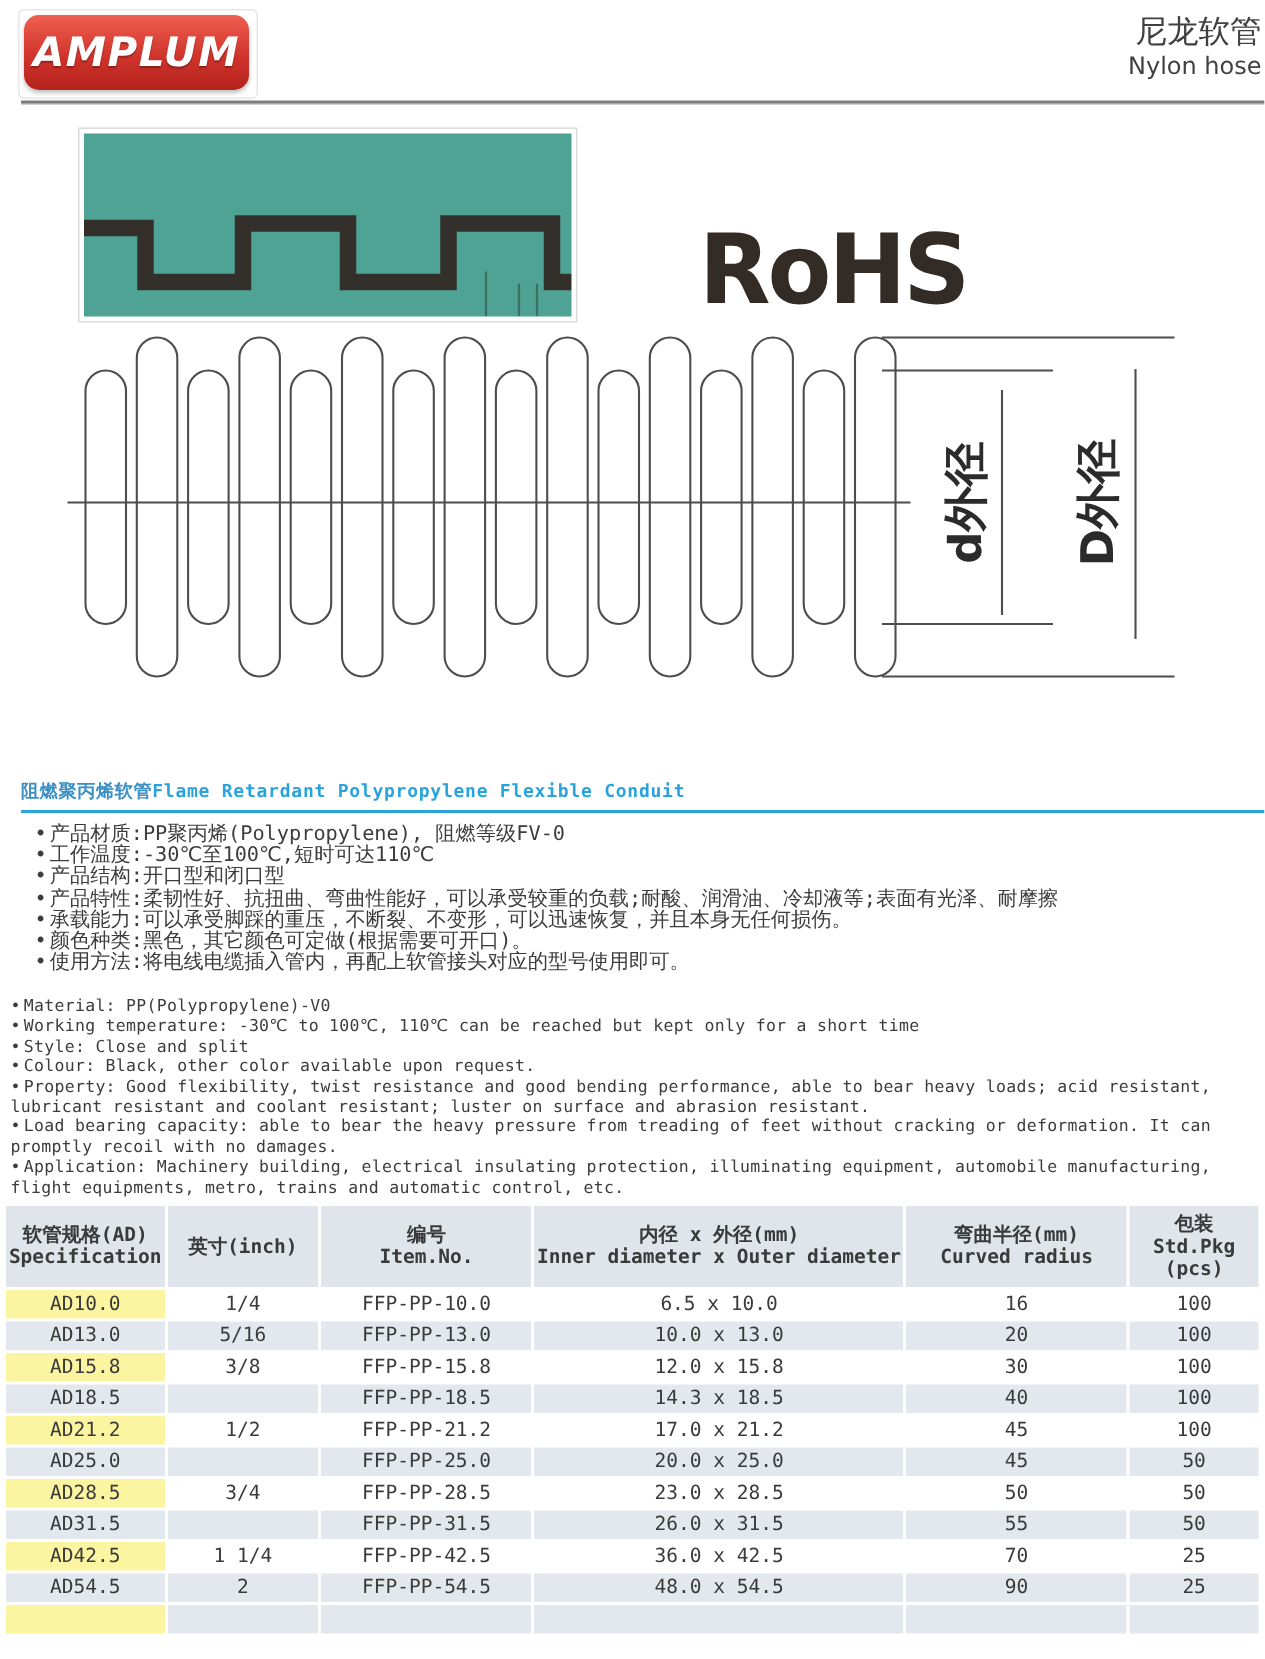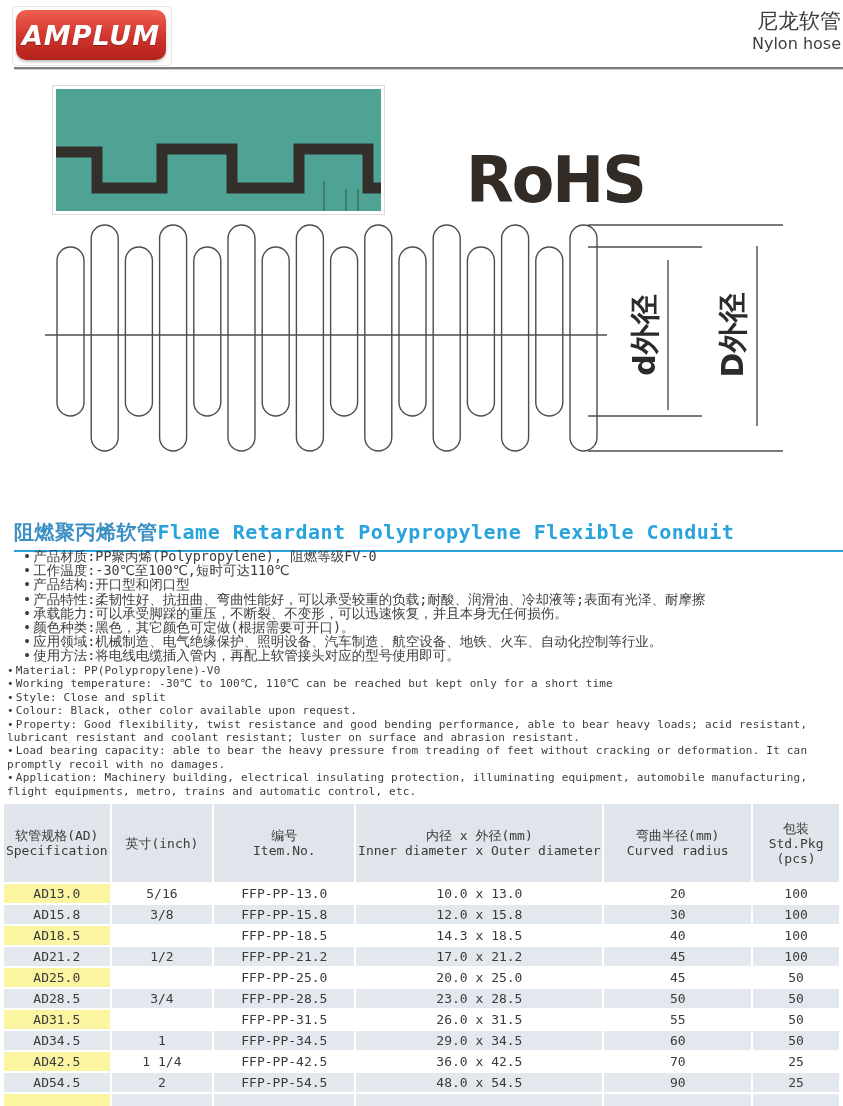--- a/index.html
+++ b/index.html
@@ -30,39 +30,39 @@
   .rohs{position:absolute;left:466px;top:143px;font-family:"DejaVu Sans",sans-serif;
     font-weight:bold;font-size:62px;letter-spacing:-2px;color:#322b26;transform:scaleY(1.04);}
   
   .drawing{position:absolute;left:0;top:218px;}
   .drawing rect{fill:none;stroke:#4d4d4d;stroke-width:1.4;}
   .drawing line{stroke:#4d4d4d;stroke-width:1.4;}
   .drawing text{fill:#2b2b2b;font-family:"DejaVu Sans",sans-serif;font-weight:bold;font-size:30px;}
   
   .sec-heading{position:absolute;left:14px;right:0;top:519px;
     border-bottom:2px solid var(--blue);padding-bottom:4px;
-    font-weight:bold;font-size:20px;letter-spacing:.5px;white-space:nowrap;}
+    font-weight:bold;font-size:12px;letter-spacing:.5px;white-space:nowrap;}
   .sec-heading .zh{color:#3b8fc4;}
   .sec-heading .en{color:var(--blue);}
   .bullets{position:absolute;left:7px;right:4px;color:#3c3c3c;}
   .bullets.zh{top:549px;font-size:13.5px;line-height:14.2px;margin-left:16px;}
   .bullets.en{top:664px;font-size:11px;line-height:13.4px;letter-spacing:.2px;}
   .bullet .mark{margin-right:2px;}
   
   table.spec{position:absolute;left:2px;top:802px;width:839px;
     border-collapse:separate;border-spacing:2px;table-layout:fixed;
     font-size:13px;color:#3a3a3a;text-align:center;}
   table.spec col:nth-child(1){width:12.8%;}
   table.spec col:nth-child(2){width:12.2%;}
   table.spec col:nth-child(3){width:17.0%;}
   table.spec col:nth-child(4){width:29.8%;}
   table.spec col:nth-child(5){width:17.8%;}
   table.spec col:nth-child(6){width:10.4%;}
-  table.spec th{background:var(--grey-head);font-weight:normal;height:50px;
-    padding:14px 1px;line-height:15px;vertical-align:middle;}
+  table.spec th{background:var(--grey-head);font-weight:bold;height:50px;
+    padding:2px 1px;line-height:15px;vertical-align:middle;}
   table.spec td{height:17px;line-height:17px;padding:1px 2px;background:#fff;}
   table.spec tbody tr:nth-child(even) td{background:var(--grey-row);}
   table.spec tbody td:first-child{background:var(--yellow);}
   table.spec tr.empty td{background:var(--grey-row);}
   table.spec tr.empty td:first-child{background:var(--yellow);}
 </style>
 </head>
 <body style="--red: #d0342c; --blue: #29a3db; --yellow: #fbf5a1; --grey-row: #e3e8ee; --grey-head: #dfe5eb; --teal: #4fa394;">
 
 <div class="logo-card">
@@ -121,21 +121,20 @@
 <div class="sec-heading">
   <span class="zh">阻燃聚丙烯软管</span><span class="en">Flame Retardant Polypropylene Flexible Conduit</span>
 </div>
 <div class="bullets zh">
     <div class="bullet"><span class="mark">•</span><span>产品材质:PP聚丙烯(Polypropylene), 阻燃等级FV-0</span></div>
     <div class="bullet"><span class="mark">•</span><span>工作温度:-30℃至100℃,短时可达110℃</span></div>
     <div class="bullet"><span class="mark">•</span><span>产品结构:开口型和闭口型</span></div>
     <div class="bullet"><span class="mark">•</span><span>产品特性:柔韧性好、抗扭曲、弯曲性能好，可以承受较重的负载;耐酸、润滑油、冷却液等;表面有光泽、耐摩擦</span></div>
     <div class="bullet"><span class="mark">•</span><span>承载能力:可以承受脚踩的重压，不断裂、不变形，可以迅速恢复，并且本身无任何损伤。</span></div>
     <div class="bullet"><span class="mark">•</span><span>颜色种类:黑色，其它颜色可定做(根据需要可开口)。</span></div>
-    <div class="bullet"><span class="mark">•</span><span>应用领域:机械制造、电气绝缘保护、照明设备、汽车制造、航空设备、地铁、火车、自动化控制等行业。</span></div>
     <div class="bullet"><span class="mark">•</span><span>使用方法:将电线电缆插入管内，再配上软管接头对应的型号使用即可。</span></div>
   </div>
 <div class="bullets en">
     <div class="bullet"><span class="mark">•</span><span>Material: PP(Polypropylene)-V0</span></div>
     <div class="bullet"><span class="mark">•</span><span>Working temperature: -30℃ to 100℃, 110℃ can be reached but kept only for a short time</span></div>
     <div class="bullet"><span class="mark">•</span><span>Style: Close and split</span></div>
     <div class="bullet"><span class="mark">•</span><span>Colour: Black, other color available upon request.</span></div>
     <div class="bullet"><span class="mark">•</span><span>Property: Good flexibility, twist resistance and good bending performance, able to bear heavy loads; acid resistant, lubricant resistant and coolant resistant; luster on surface and abrasion resistant.</span></div>
     <div class="bullet"><span class="mark">•</span><span>Load bearing capacity: able to bear the heavy pressure from treading of feet without cracking or deformation. It can promptly recoil with no damages.</span></div>
     <div class="bullet"><span class="mark">•</span><span>Application: Machinery building, electrical insulating protection, illuminating equipment, automobile manufacturing, flight equipments, metro, trains and automatic control, etc.</span></div>
@@ -173,20 +172,28 @@
         </th>
         <th>
           <div>包装</div>
           <div>Std.Pkg</div>
           <div>(pcs)</div>
         </th>
       </tr>
     </thead>
   <tbody>
       <tr>
+        <td>AD10.0</td>
+        <td>1/4</td>
+        <td>FFP-PP-10.0</td>
+        <td>6.5 x 10.0</td>
+        <td>16</td>
+        <td>100</td>
+      </tr>
+      <tr>
         <td>AD13.0</td>
         <td>5/16</td>
         <td>FFP-PP-13.0</td>
         <td>10.0 x 13.0</td>
         <td>20</td>
         <td>100</td>
       </tr>
       <tr>
         <td>AD15.8</td>
         <td>3/8</td>
@@ -226,28 +233,20 @@
         <td>23.0 x 28.5</td>
         <td>50</td>
         <td>50</td>
       </tr>
       <tr>
         <td>AD31.5</td>
         <td></td>
         <td>FFP-PP-31.5</td>
         <td>26.0 x 31.5</td>
         <td>55</td>
-        <td>50</td>
-      </tr>
-      <tr>
-        <td>AD34.5</td>
-        <td>1</td>
-        <td>FFP-PP-34.5</td>
-        <td>29.0 x 34.5</td>
-        <td>60</td>
         <td>50</td>
       </tr>
       <tr>
         <td>AD42.5</td>
         <td>1 1/4</td>
         <td>FFP-PP-42.5</td>
         <td>36.0 x 42.5</td>
         <td>70</td>
         <td>25</td>
       </tr>

